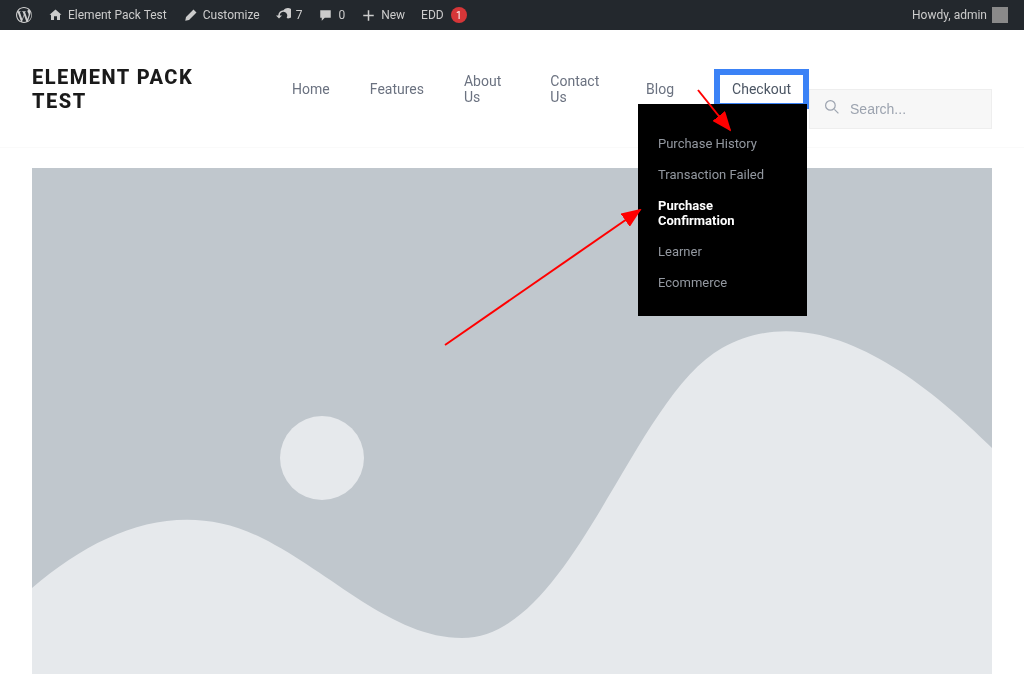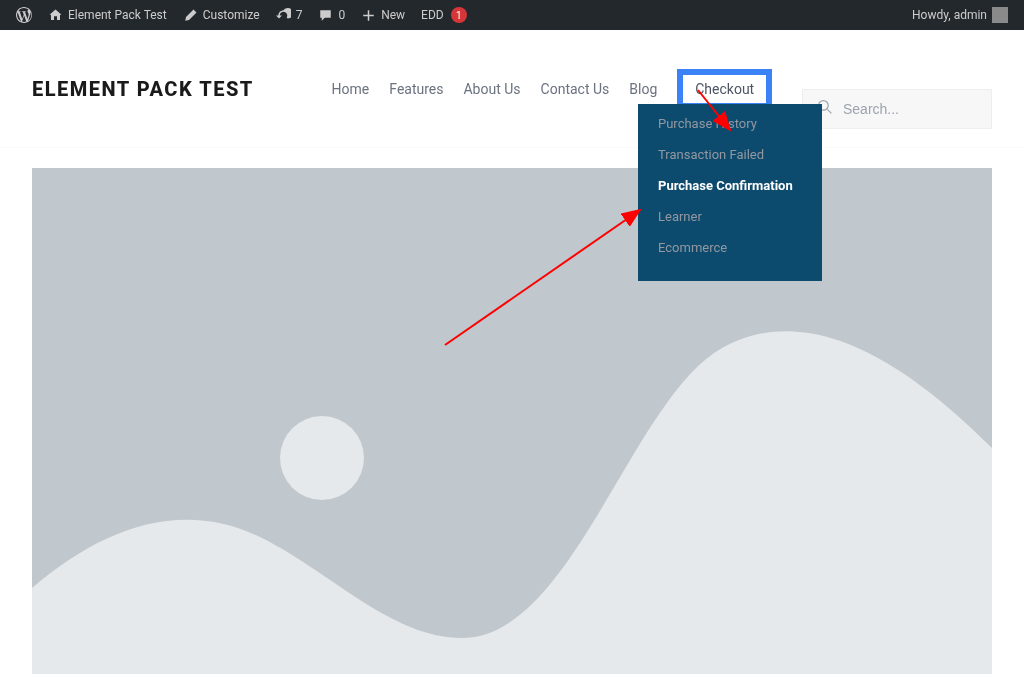--- a/index.html
+++ b/index.html
@@ -8,29 +8,29 @@
     .admin-bar { background: #23282d; color: #ccc; height: 30px; display: flex; align-items: center; padding: 0 8px; font-size: 12px; justify-content: space-between; }
     .admin-bar-left { display: flex; align-items: center; gap: 0; }
     .admin-bar-right { display: flex; align-items: center; gap: 8px; text-align: right; }
     .admin-item { display: flex; align-items: center; gap: 5px; padding: 0 8px; height: 30px; cursor: pointer; color: #ccc; }
     .admin-icon { font-size: 15px; display: inline-flex; align-items: center; }
     .edd-badge { background: #d63638; color: #fff; border-radius: 50%; width: 16px; height: 16px; display: inline-flex; align-items: center; justify-content: center; font-size: 10px; margin-left: 2px; }
     .avatar { width: 16px; height: 16px; background: #8a8a8a; display: inline-block; }
     
     .site-header { background: #fff; padding: 18px 32px; display: flex; align-items: center; justify-content: space-between; border-bottom: 1px solid rgba(0,0,0,0.02); }
     .logo { font-size: 20px; font-weight: 800; letter-spacing: 1.5px; color: #1a1a1a; }
-    .main-nav { display: flex; align-items: center; gap: 20px; margin-left: 48px; }
+    .main-nav { display: flex; align-items: center; gap: 40px; margin-left: 48px; }
     .nav-link { color: #6b7280; text-decoration: none; font-size: 14px; cursor: pointer; }
     .nav-link.boxed { border: 6px solid #3b82f6; padding: 6px 12px; color: #4b5563; }
     .search-wrap { display: flex; align-items: center; gap: 10px; background: #f7f7f7; padding: 9px 14px; width: 190px; border: 1px solid #eee; margin-top: 41px; }
     .search-icon { color: #9ca3af; }
     .search-input { border: none; background: transparent; outline: none; font-size: 14px; color: #9ca3af; width: 100%; }
     .search-input::placeholder { color: #9ca3af; }
     
-    .dropdown { position: absolute; top: 104px; left: 638px; width: 184px; background: #0c4a6e; padding: 4px 20px 18px 20px; z-index: 10; }
+    .dropdown { position: absolute; top: 104px; left: 638px; width: 169px; background: #000000; padding: 24px 20px 18px 20px; z-index: 10; }
     .dropdown-item { color: #9398a0; font-size: 13px; padding: 8px 0; cursor: pointer; }
     .dropdown-item.active { color: #fff; font-weight: 700; }
     
     .placeholder-img { position: absolute; top: 168px; left: 32px; width: 960px; height: 506px; background: #c0c7cd; overflow: hidden; }
     .placeholder-img svg { width: 100%; height: 100%; display: block; }
     
     .annotation-svg { position: absolute; top: 0; left: 0; width: 1024px; height: 674px; pointer-events: none; z-index: 20; }
   </style>
 </head>
 <body>

